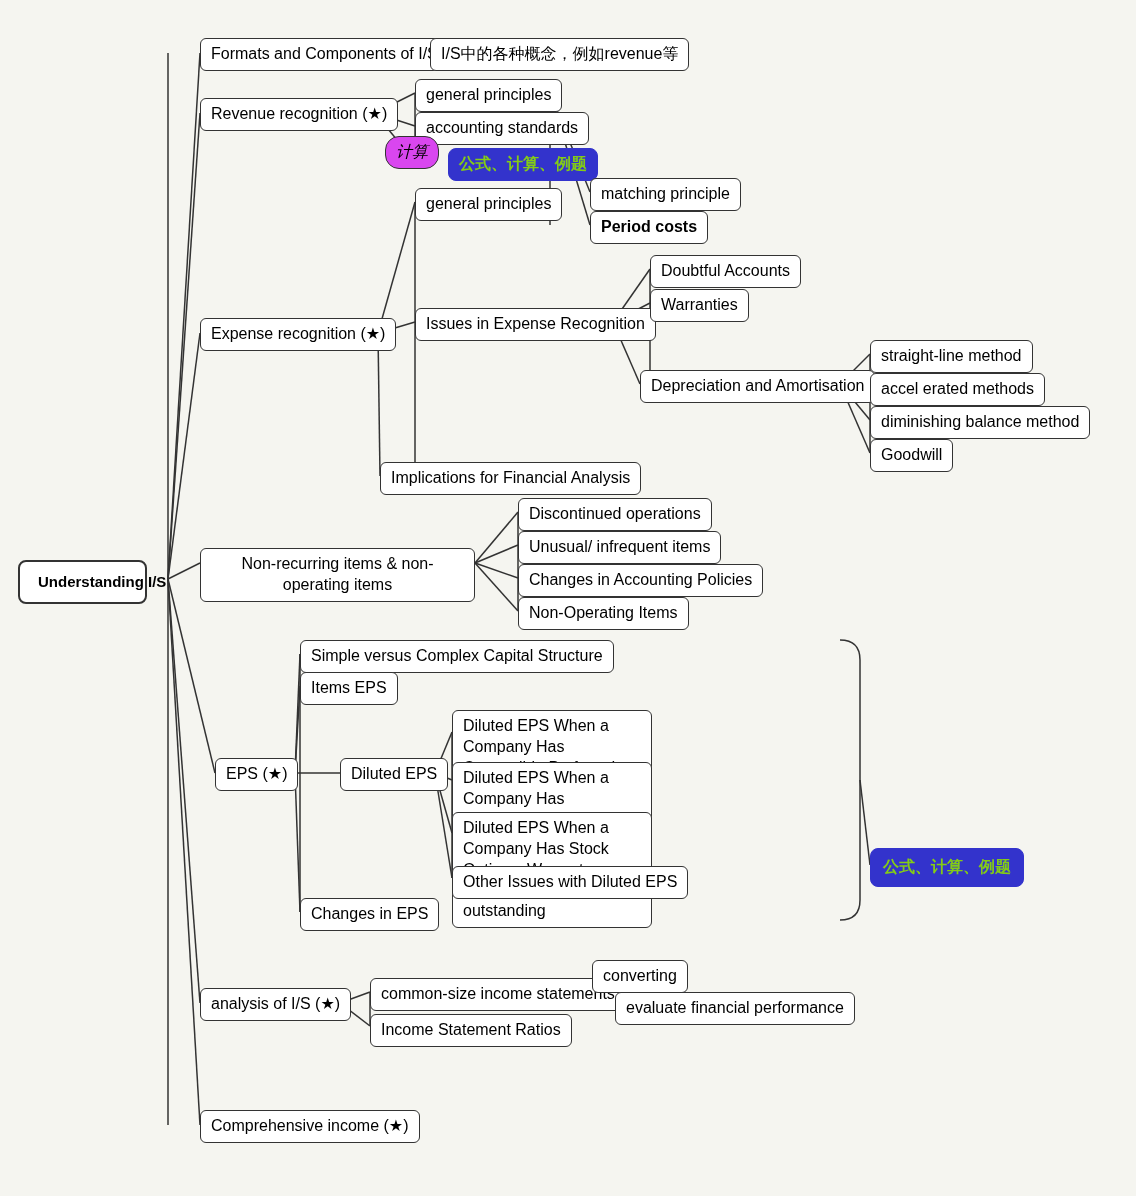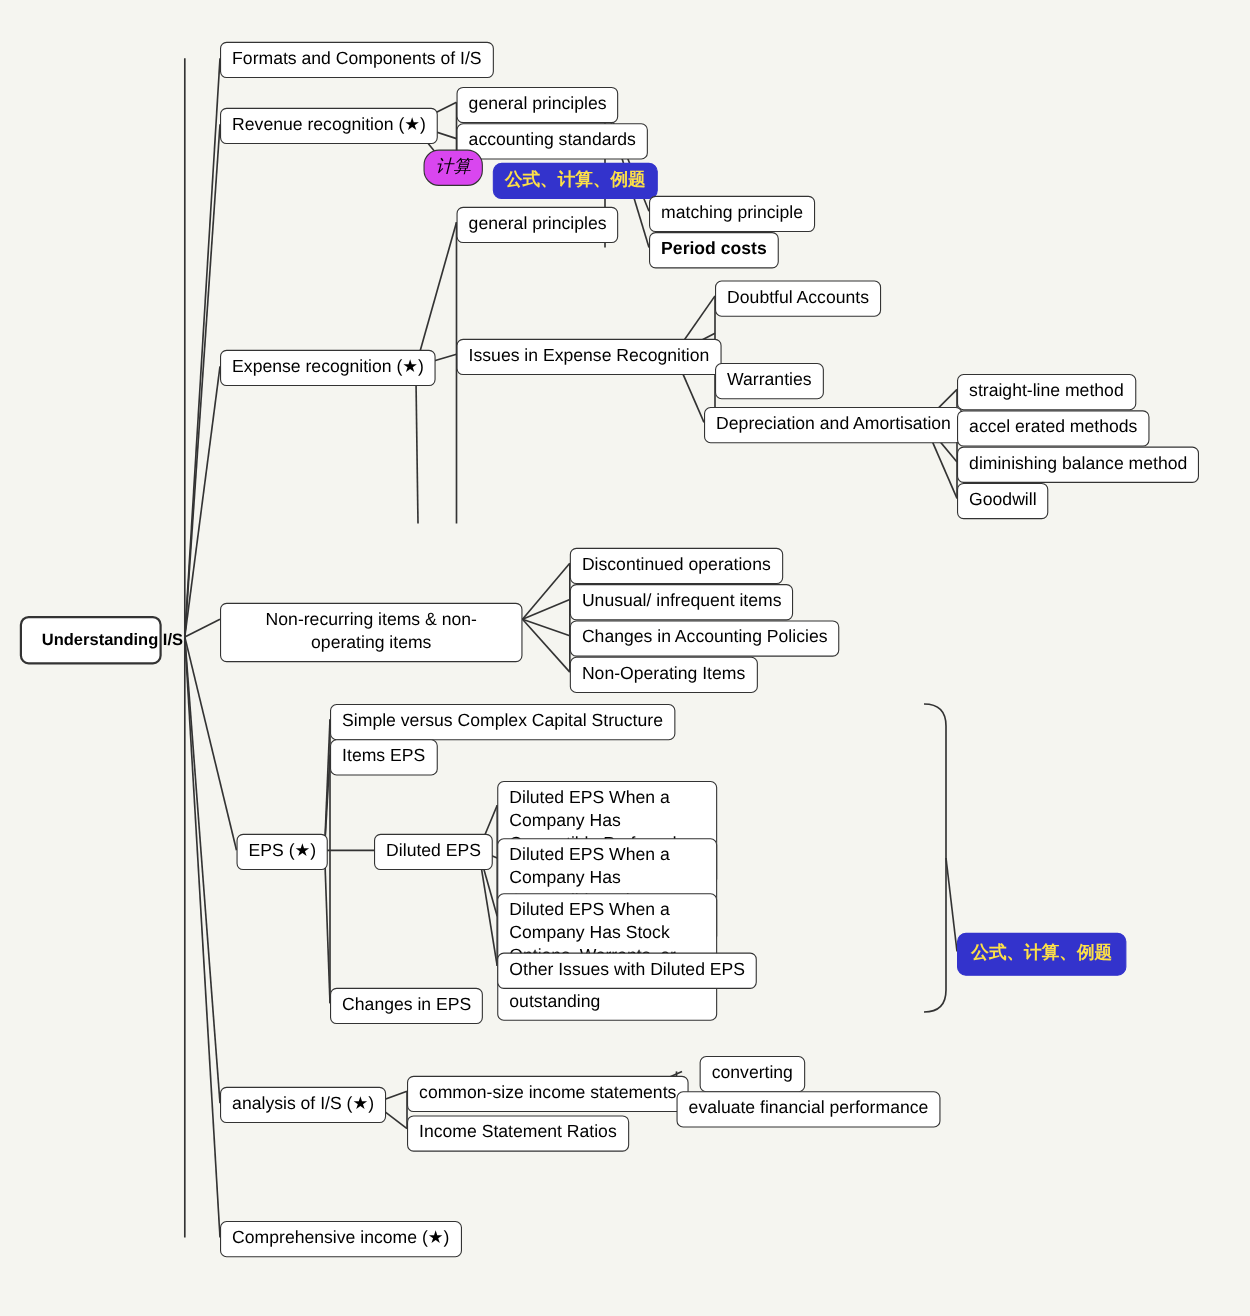--- a/index.html
+++ b/index.html
@@ -40,21 +40,21 @@
     .node.root {
       background: #fff;
       border: 2px solid #333;
       border-radius: 8px;
       font-size: 15px;
       font-weight: bold;
       padding: 10px 18px;
     }
     .node.highlight-blue {
       background: #3333cc;
-      color: #fde047;
+      color: #84cc16;
       border-color: #3333cc;
       border-radius: 8px;
       font-weight: bold;
     }
     .node.multiline {
       white-space: normal;
       text-align: left;
       max-width: 200px;
     }
   </style>
@@ -128,20 +128,21 @@
 
     <line x1="580" y1="992" x2="620" y2="974" stroke="#333" stroke-width="1.5"></line>
     <line x1="580" y1="992" x2="615" y2="1006" stroke="#333" stroke-width="1.5"></line>
     <line x1="615" y1="974" x2="615" y2="1006" stroke="#333" stroke-width="1.5"></line>
   </svg>
 
   <div class="node root" style="left:18px; top:560px; width:129px;">Understanding I/S</div>
 
   <div class="node" style="left:200px; top:38px;">Formats and Components of I/S</div>
 
+  <div class="node" style="left:430px; top:38px;">I/S中的各种概念，例如revenue等</div>
 
   <div class="node" style="left:200px; top:98px;">Revenue recognition (★)</div>
 
   <div class="node" style="left:415px; top:79px;">general principles</div>
 
   <div class="node" style="left:415px; top:112px;">accounting standards</div>
 
   <div class="node" style="left:385px; top:136px; background:#d946ef; border-radius:14px;font-style:italic;">计算</div>
 
   <div class="node highlight-blue" style="left:448px; top:148px;">公式、计算、例题</div>
@@ -151,32 +152,33 @@
   <div class="node" style="left:590px; top:178px;">matching principle</div>
 
   <div class="node" style="left:590px; top:211px;font-weight:bold;">Period costs</div>
 
   <div class="node" style="left:200px; top:318px;">Expense recognition (★)</div>
 
   <div class="node" style="left:415px; top:308px;">Issues in Expense Recognition</div>
 
   <div class="node" style="left:650px; top:255px;">Doubtful Accounts</div>
 
-  <div class="node" style="left:650px; top:289px;margin-top:41px;">Warranties</div>
+  <div class="node" style="left:650px; top:289px;">Warranties</div>
 
   <div class="node" style="left:640px; top:370px;">Depreciation and Amortisation</div>
 
   <div class="node" style="left:870px; top:340px;">straight-line method</div>
 
   <div class="node" style="left:870px; top:373px;">accel erated methods</div>
 
   <div class="node" style="left:870px; top:406px;">diminishing balance method</div>
 
   <div class="node" style="left:870px; top:439px;">Goodwill</div>
 
+  <div class="node" style="left:380px; top:462px;">Implications for Financial Analysis</div>
 
   <div class="node" style="left:200px; top:548px; white-space:normal; width:275px; text-align:center;">Non-recurring items &amp; non-operating items</div>
 
   <div class="node" style="left:518px; top:498px;">Discontinued operations</div>
 
   <div class="node" style="left:518px; top:531px;">Unusual/ infrequent items</div>
 
   <div class="node" style="left:518px; top:564px;">Changes in Accounting Policies</div>
 
   <div class="node" style="left:518px; top:597px;">Non-Operating Items</div>
@@ -198,21 +200,21 @@
   <div class="node" style="left:452px; top:866px;">Other Issues with Diluted EPS</div>
 
   <div class="node" style="left:300px; top:898px;">Changes in EPS</div>
 
   <div class="node highlight-blue" style="left:870px; top:848px; padding: 8px 12px;">公式、计算、例题</div>
 
   <div class="node" style="left:200px; top:988px;">analysis of I/S (★)</div>
 
   <div class="node" style="left:370px; top:978px;">common-size income statements</div>
 
-  <div class="node" style="left:636px; top:960px;">converting</div>
+  <div class="node" style="left:592px; top:960px;">converting</div>
 
   <div class="node" style="left:615px; top:992px;">evaluate financial performance</div>
 
   <div class="node" style="left:370px; top:1014px;">Income Statement Ratios</div>
 
   <div class="node" style="left:200px; top:1110px;">Comprehensive income (★)</div>
 
 </div>
 
 </body></html>

